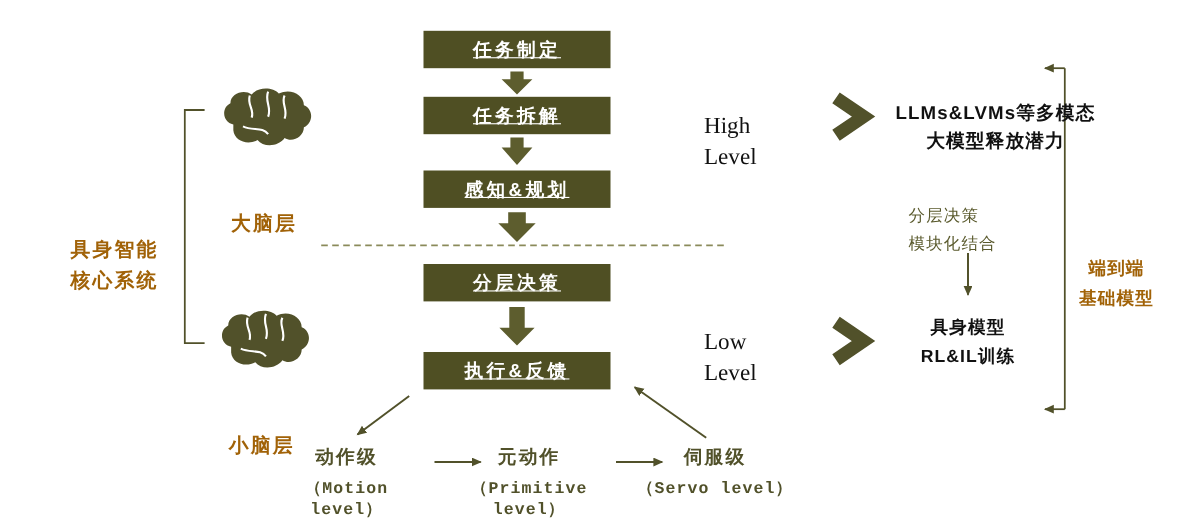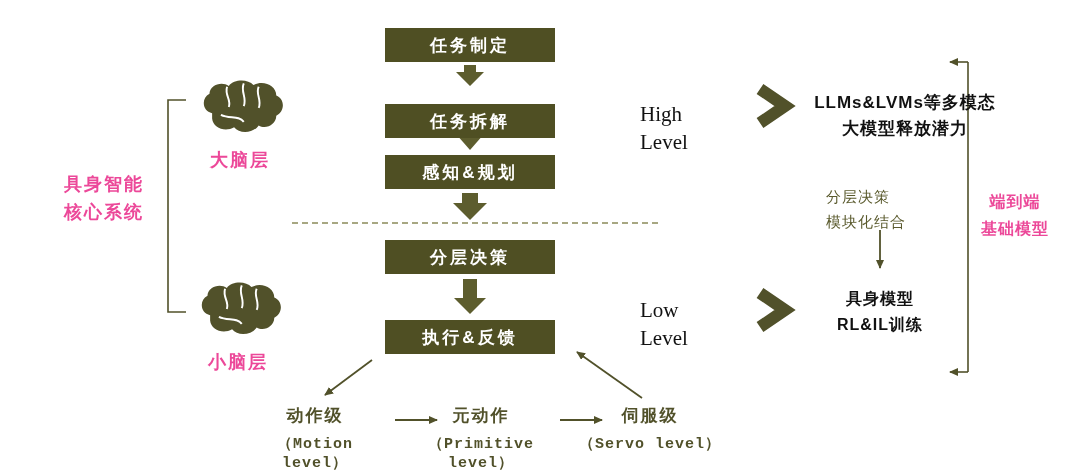--- a/index.html
+++ b/index.html
@@ -4,24 +4,24 @@
 <style>
   * { margin:0; padding:0; box-sizing:border-box; }
   html,body { background:#ffffff; font-family:"Liberation Sans", sans-serif; }
   .canvas { position:relative; width:1080px; height:472px; background:#ffffff; overflow:hidden; }
   .overlay { position:absolute; left:0; top:0; width:1080px; height:472px; }
   .brain { position:absolute; }
 
   .flow-box {
     position:absolute; left:385px; width:170px; height:34px;
     background:#4f4f23; color:#ffffff; font-weight:bold; font-size:17px;
-    letter-spacing:3px; display:flex; align-items:center; justify-content:center;
+    letter-spacing:3px; display:flex; align-items:center; justify-content:center;text-decoration:underline;
   }
   .cn-bold { position:absolute; text-align:center; font-weight:bold; font-size:18px;
-             color:#ec4899; line-height:28px; letter-spacing:2px; }
+             color:#a16207; line-height:28px; letter-spacing:2px;margin-top:43px; }
   .cn-black-bold { position:absolute; text-align:center; font-weight:bold; font-size:17px;
                    color:#111111; line-height:26px; letter-spacing:1px; }
   .cn-olive { position:absolute; text-align:left; font-size:15px; color:#5a5a2d;
               line-height:25px; letter-spacing:1px; }
   .en-serif { position:absolute; font-family:"Liberation Serif", serif; font-size:21px;
               color:#111111; line-height:28px; text-align:left; }
 
   .level { position:absolute; text-align:center; color:#51512a; }
   .level-cn { font-size:17px; font-weight:bold; letter-spacing:2px; }
   .level-en { font-family:Liberation Mono, monospace; font-size:15px; font-weight:bold;
@@ -56,21 +56,21 @@
     <polyline points="760,293 785,310 760,327" fill="none" stroke="#51512a" stroke-width="12"></polyline>
 
     <line x1="880" y1="230" x2="880" y2="268" stroke="#51512a" stroke-width="1.8" marker-end="url(#ah)"></line>
     <line x1="372" y1="360" x2="325" y2="395" stroke="#51512a" stroke-width="1.8" marker-end="url(#ah)"></line>
     <line x1="395" y1="420" x2="437" y2="420" stroke="#51512a" stroke-width="1.8" marker-end="url(#ah)"></line>
     <line x1="560" y1="420" x2="602" y2="420" stroke="#51512a" stroke-width="1.8" marker-end="url(#ah)"></line>
     <line x1="642" y1="398" x2="577" y2="352" stroke="#51512a" stroke-width="1.8" marker-end="url(#ah)"></line>
   </svg>
 
   <div class="flow-box" style="top:28px">任务制定</div>
-  <div class="flow-box" style="top:104px">任务拆解</div>
+  <div class="flow-box" style="top:88px">任务拆解</div>
   <div class="flow-box" style="top:155px">感知&amp;规划</div>
   <div class="flow-box" style="top:240px">分层决策</div>
   <div class="flow-box" style="top:320px">执行&amp;反馈</div>
 
   <svg class="brain" style="left:198px; top:78px" width="88" height="58" viewBox="0 0 100 66">
     <path d="M16,40 C5,38 3,23 13,18 C13,8 27,3 35,9 C41,1 57,1 63,8 C75,2 89,9 89,20 C99,24 99,38 89,43 C89,53 77,59 69,54 C63,63 47,64 41,56 C31,62 17,57 16,46 Z" fill="#51512a"></path>
     <path d="M33,10 C30,20 38,24 35,33" fill="none" stroke="#ffffff" stroke-width="2.2"></path>
     <path d="M52,6 C48,16 56,22 52,32" fill="none" stroke="#ffffff" stroke-width="2.2"></path>
     <path d="M69,10 C65,18 73,25 69,34" fill="none" stroke="#ffffff" stroke-width="2.2"></path>
     <path d="M26,42 C36,47 46,42 52,50" fill="none" stroke="#ffffff" stroke-width="2.2"></path>

